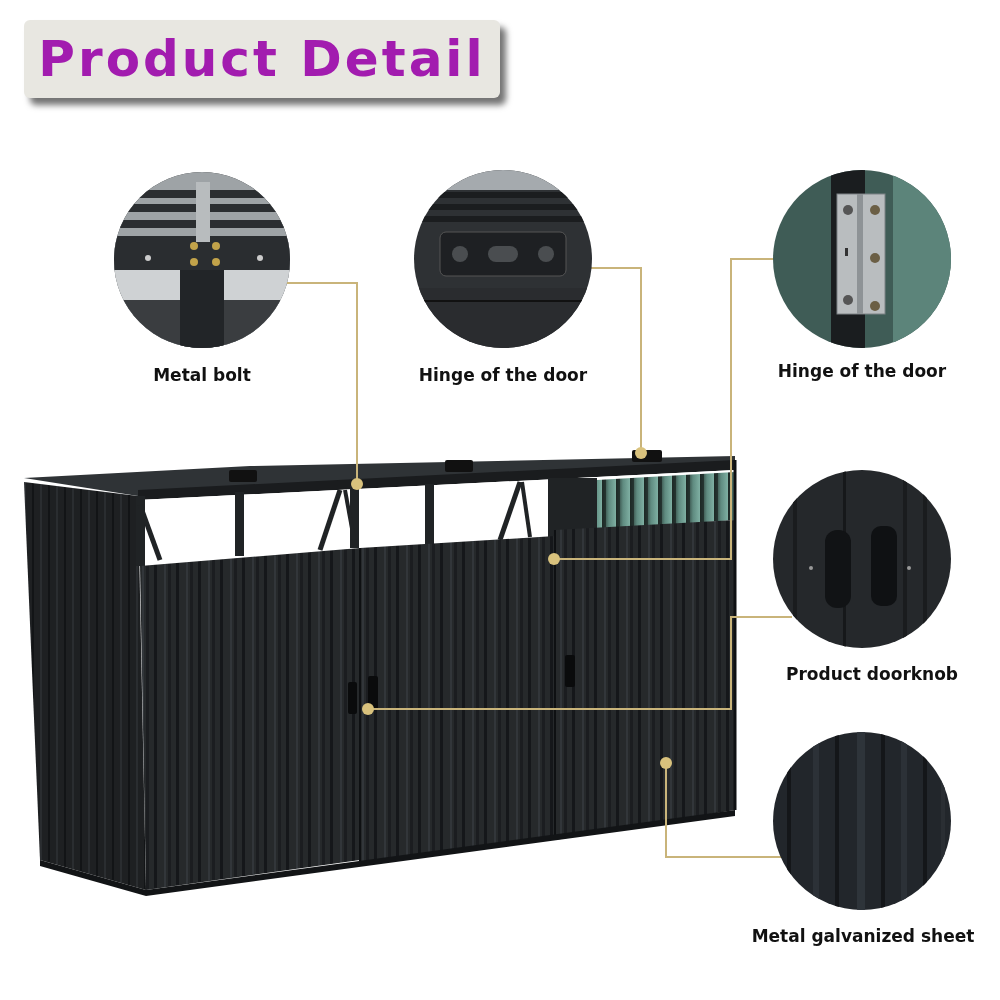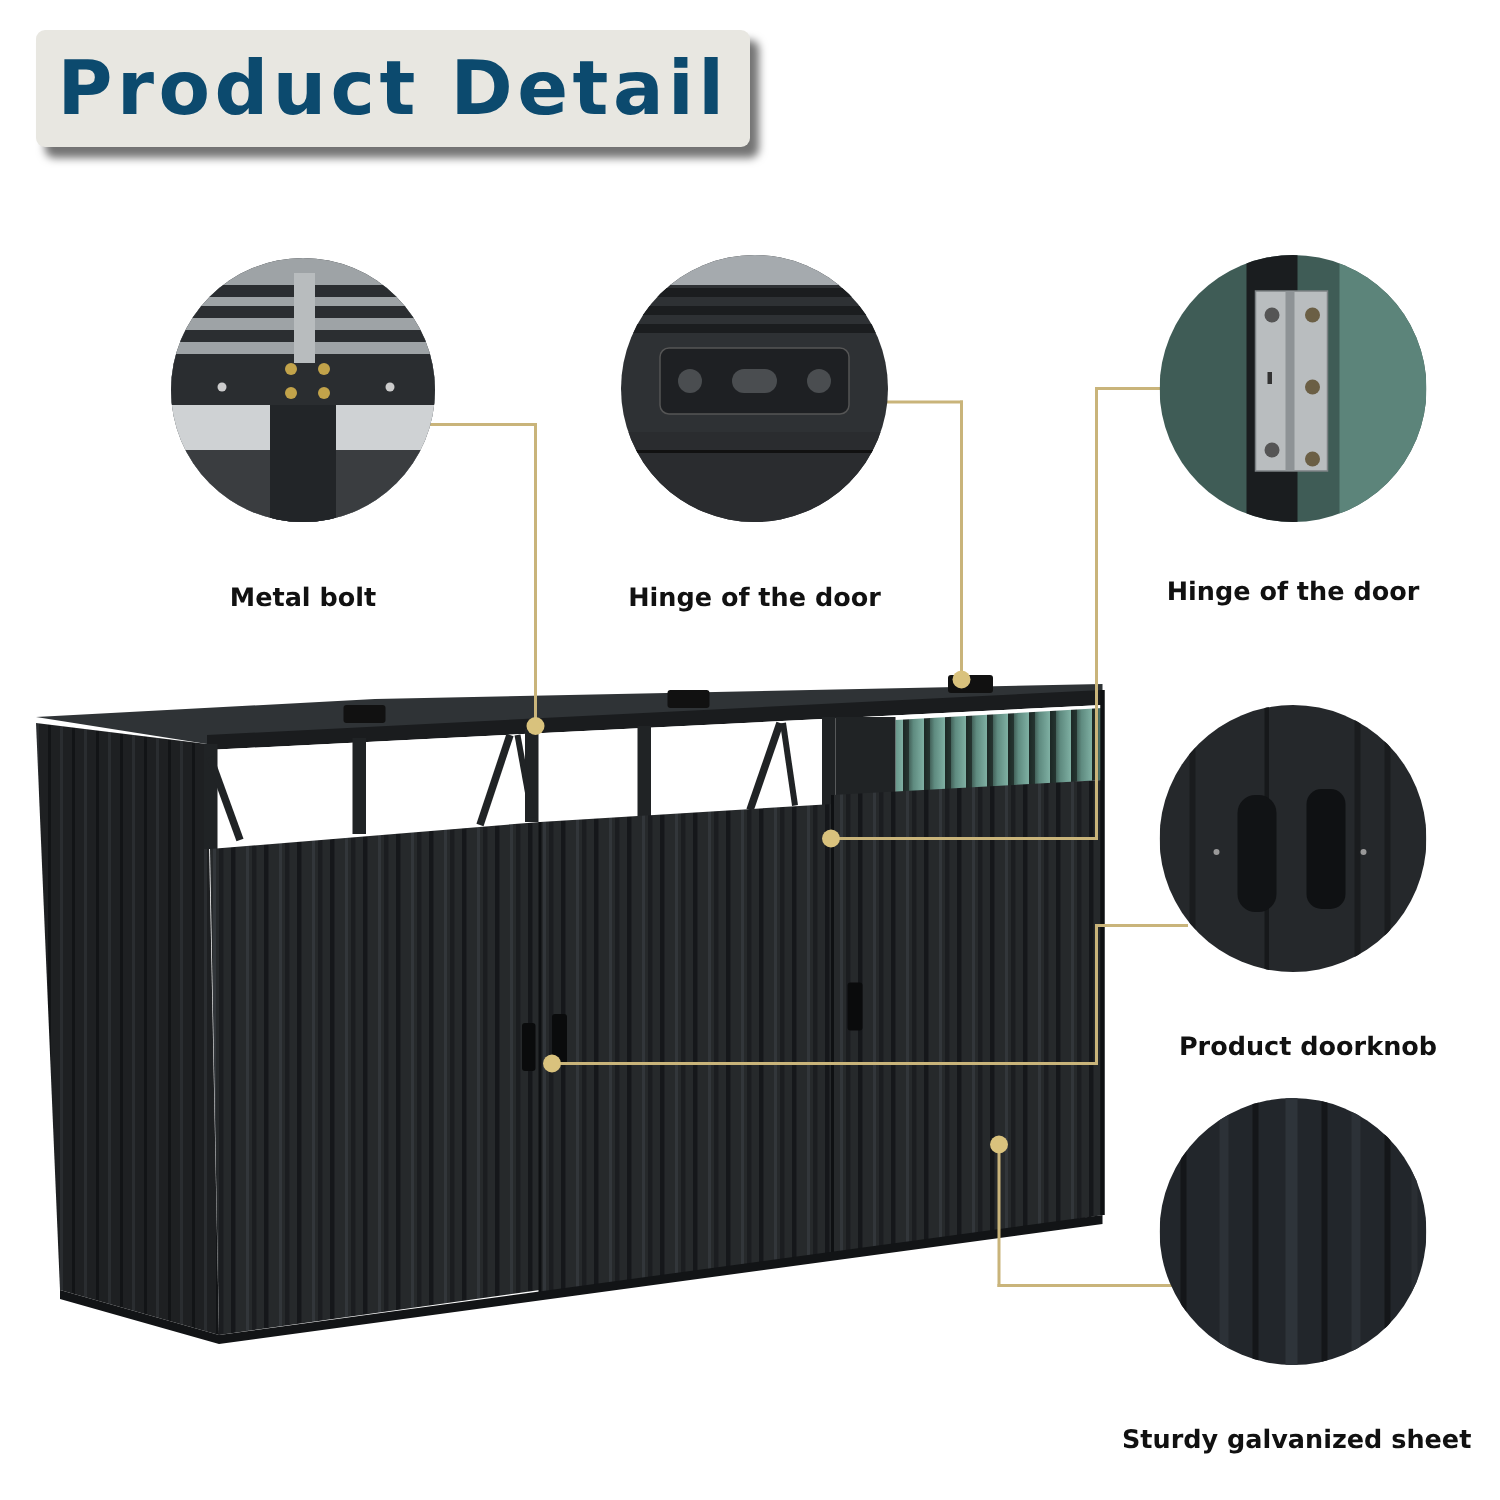--- a/index.html
+++ b/index.html
@@ -4,26 +4,26 @@
 <style>
   html, body { margin:0; padding:0; background:#ffffff; }
   body { width:1000px; height:1000px; position:relative; overflow:hidden;
          font-family:"DejaVu Sans", sans-serif; }
   .abs { position:absolute; }
 
   
   .title-box { left:24px; top:20px; width:476px; height:78px; background:#e8e7e1;
                border-radius:6px; box-shadow:6px 7px 6px rgba(0,0,0,0.55); }
   .title-text { left:24px; top:20px; width:476px; height:78px; line-height:78px;
-                text-align:center; font-size:50px; font-weight:bold; color:#0c4a6e;
+                text-align:center; font-size:50px; font-weight:bold; color:#a21caf;
                 letter-spacing:3px; font-family:"DejaVu Sans", sans-serif; }
 
   
   .circle { border-radius:50%; overflow:hidden; }
-  .label { font-size:17px; font-weight:bold; color:#111; text-align:center; white-space:nowrap;margin-top:24px; }
+  .label { font-size:17px; font-weight:bold; color:#111; text-align:center; white-space:nowrap; }
 
   
   .line { background:#c9b47a; }
   .dot { width:12px; height:12px; border-radius:50%; background:#d9c27d; margin:-6px 0 0 -6px; }
 </style>
 </head>
 <body>
 
 <div class="abs title-box"></div>
 <div class="abs title-text">Product Detail</div>
@@ -192,13 +192,13 @@
     <rect x="14" width="4" height="178" fill="#141619"></rect>
     <rect x="40" width="6" height="178" fill="#2c3137"></rect>
     <rect x="62" width="4" height="178" fill="#141619"></rect>
     <rect x="84" width="8" height="178" fill="#2e343a"></rect>
     <rect x="108" width="4" height="178" fill="#141619"></rect>
     <rect x="128" width="6" height="178" fill="#2c3137"></rect>
     <rect x="150" width="4" height="178" fill="#141619"></rect>
     <rect x="168" width="4" height="178" fill="#2a2e33"></rect>
   </svg>
 </div>
-<div class="abs label" style="left:748px;top:926px;width:230px">Sturdy galvanized sheet</div>
+<div class="abs label" style="left:748px;top:926px;width:230px">Metal galvanized sheet</div>
 
 </body></html>

